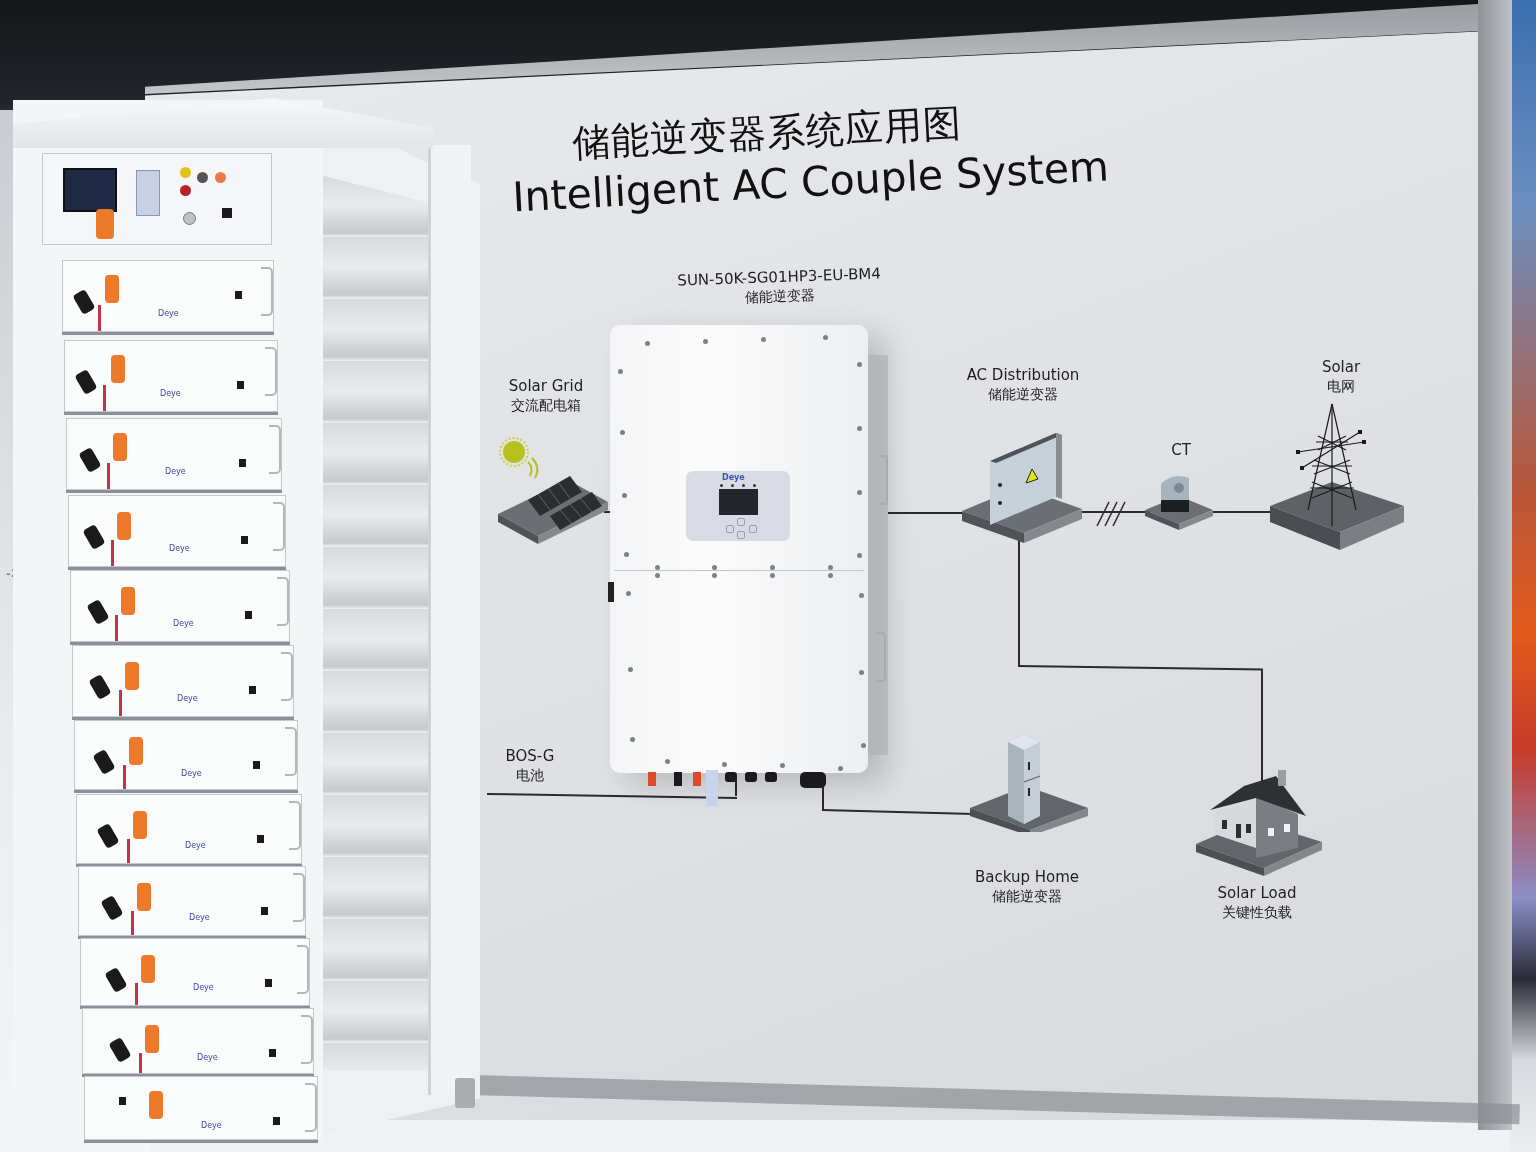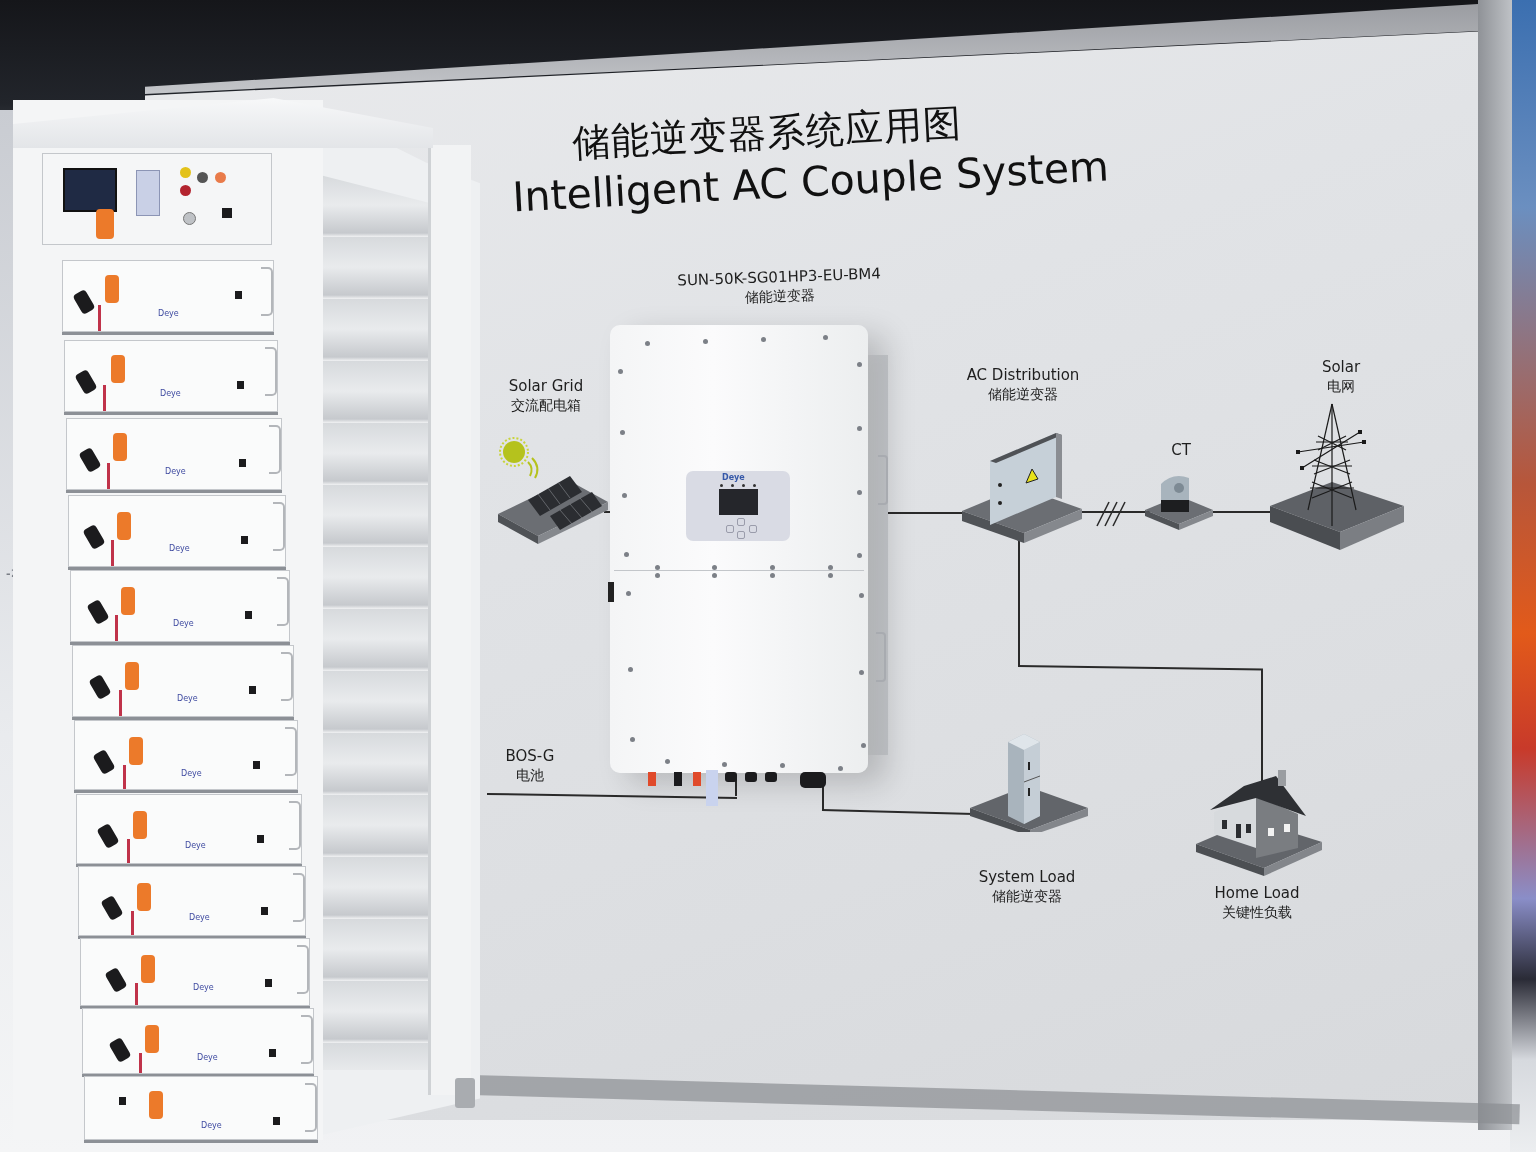--- a/index.html
+++ b/index.html
@@ -246,42 +246,42 @@
     <polygon points="62,100 120,78 120,86 62,106" fill="#83868b"></polygon>
     <polygon points="40,12 56,4 72,12 72,86 56,94 40,86" fill="#a9b4bd"></polygon>
     <polygon points="56,20 72,12 72,86 56,94" fill="#c5ced6"></polygon>
     <polygon points="40,12 56,4 72,12 56,20" fill="#dfe5ea"></polygon>
     <line x1="56" y1="52" x2="72" y2="46" stroke="#555" stroke-width="1"></line>
     <rect x="60" y="32" width="2" height="8" fill="#222"></rect>
       <rect x="60" y="58" width="2" height="8" fill="#222"></rect>
   </svg>
 </div>
 <div class="abs lbl" style="left:972px;top:868px;width:110px;">
-  <div>System Load</div>
+  <div>Backup Home</div>
   <div class="cn">储能逆变器</div>
 </div>
 
 <div class="abs" style="left:1194px;top:762px;width:130px;height:118px;">
   <svg width="130" height="118" viewBox="0 0 130 118">
     <polygon points="2,82 58,58 128,80 70,106" fill="#62656a"></polygon>
     <polygon points="2,82 70,106 70,114 2,90" fill="#4c4f53"></polygon>
     <polygon points="70,106 128,80 128,88 70,114" fill="#83868b"></polygon>
     <polygon points="20,50 62,34 62,86 20,72" fill="#d7dadd"></polygon>
     <polygon points="62,34 104,52 104,86 62,96" fill="#7a7d81"></polygon>
     <polygon points="16,48 50,24 82,14 112,54 62,36" fill="#2e3034"></polygon>
     <rect x="84" y="8" width="8" height="16" fill="#9a9da1"></rect>
     <rect x="28" y="58" width="5" height="9" fill="#2b2d31"></rect>
       <rect x="42" y="62" width="5" height="14" fill="#2b2d31"></rect>
       <rect x="52" y="62" width="5" height="9" fill="#2b2d31"></rect>
     <rect x="74" y="66" width="6" height="8" fill="#f2f2f2"></rect>
       <rect x="90" y="62" width="6" height="8" fill="#f2f2f2"></rect>
   </svg>
 </div>
 <div class="abs lbl" style="left:1200px;top:884px;width:114px;">
-  <div>Home Load</div>
+  <div>Solar Load</div>
   <div class="cn">关键性负载</div>
 </div>
 
 <div id="rack-side" class="abs"></div>
 <div id="rack-side-inner" class="abs"></div>
 <div class="abs" style="left:428px;top:145px;width:40px;height:950px;background:#f2f3f4;border-left:3px solid #cfd2d5;"></div>
 <div class="abs" style="left:455px;top:1078px;width:20px;height:30px;background:#a9acb0;border-radius:3px;"></div>
 <div id="rack" class="abs"></div>
 <div id="rack-top" class="abs"></div>
 

